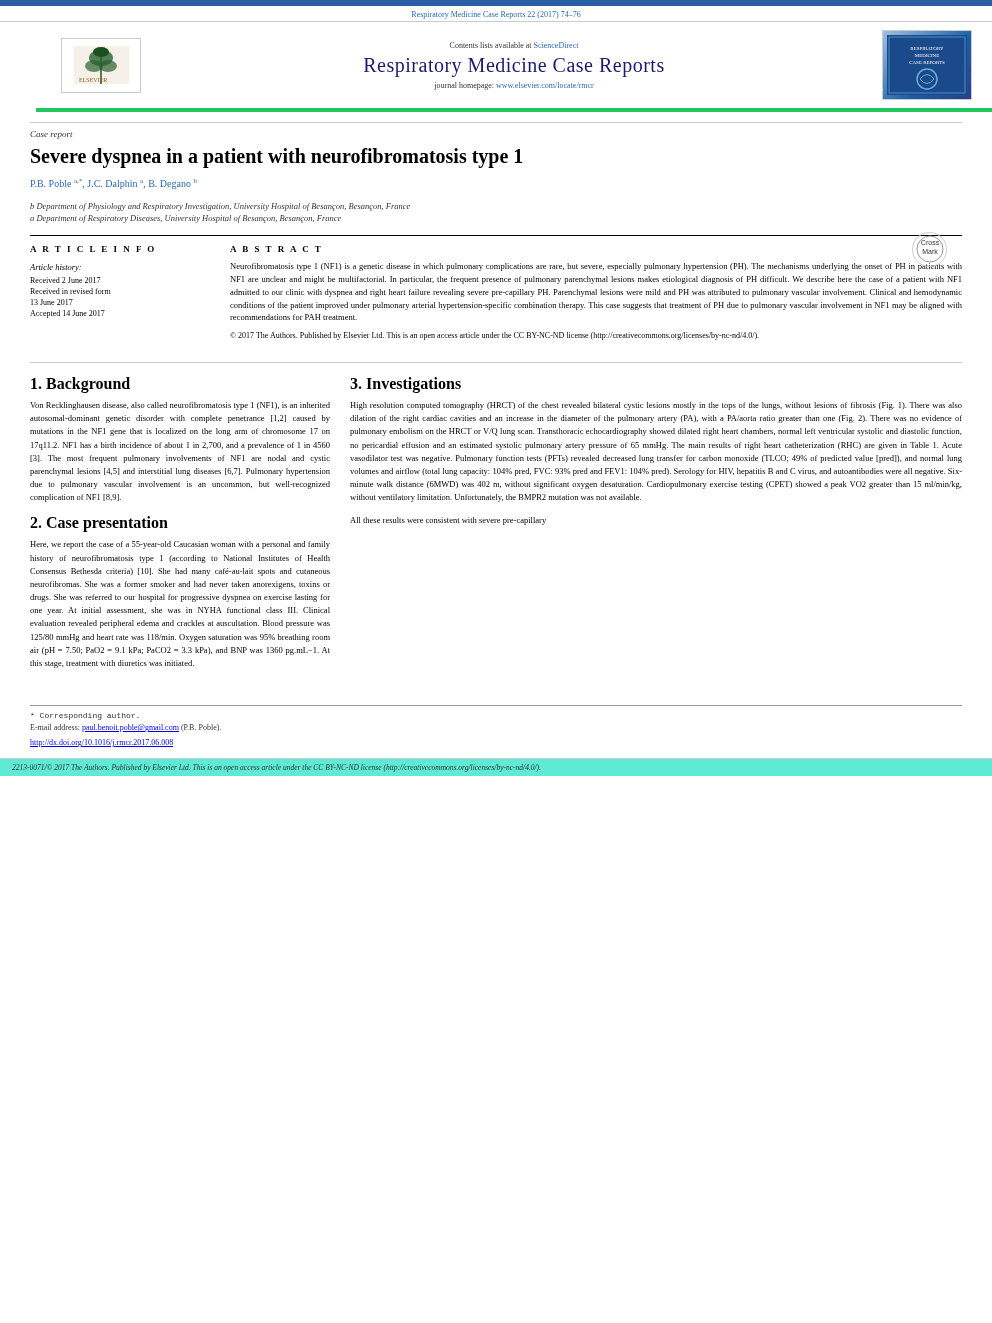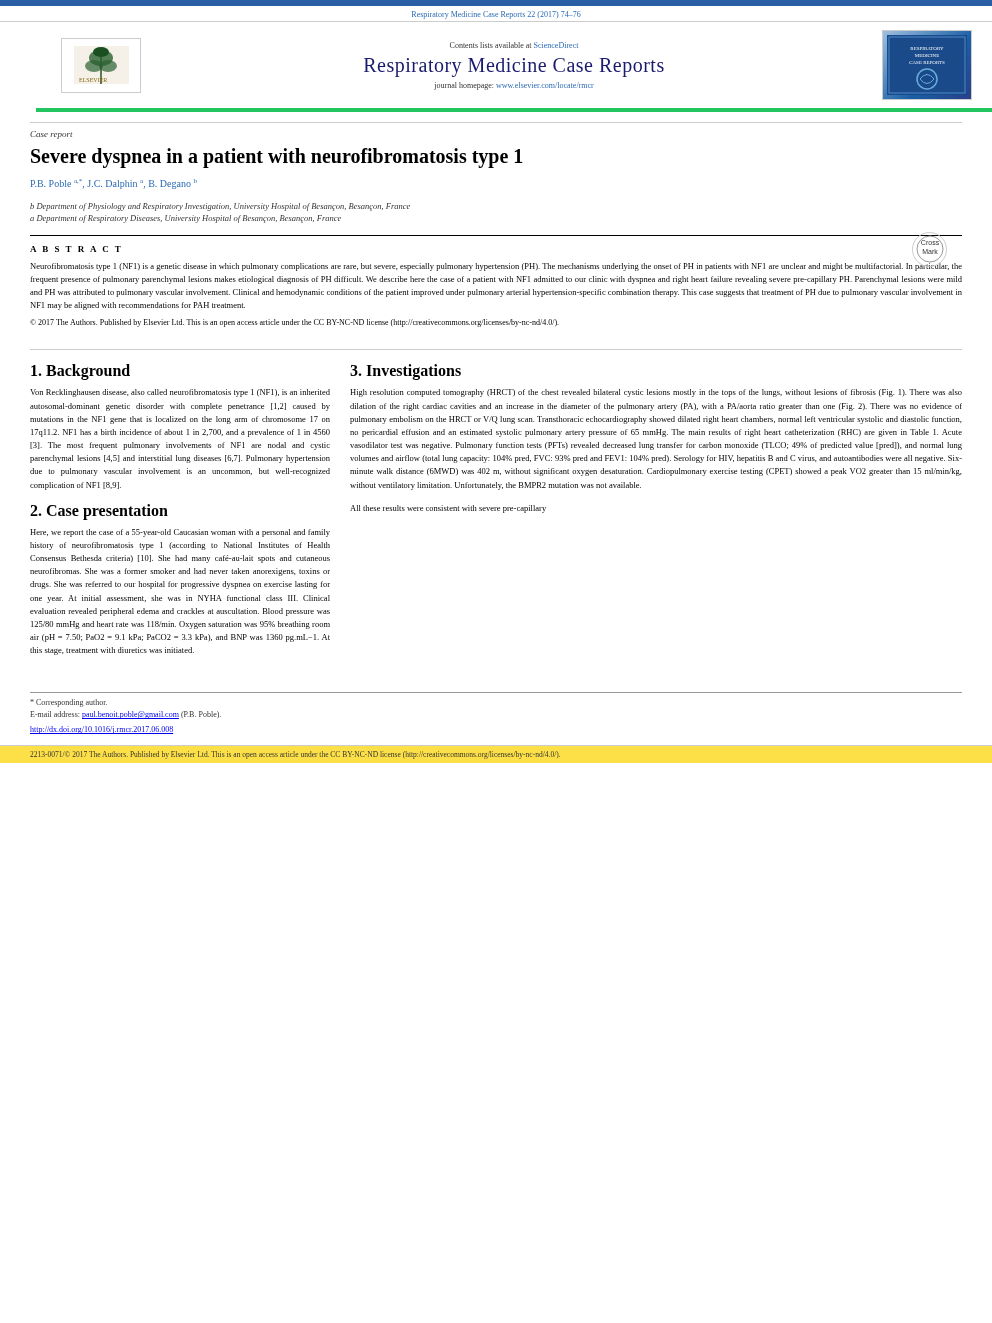--- a/index.html
+++ b/index.html
@@ -223,33 +223,35 @@
       border-top: 1px solid #999;
       margin: 15px 30px 5px;
     }
     .footer-notes {
       padding: 0 30px;
       font-size: 8px;
       color: #333;
     }
     .footer-notes .star-note {
       margin-bottom: 3px;
+      font-family: Liberation Mono, monospace;
     }
     .doi-line {
       padding: 6px 30px;
       font-size: 8px;
       color: #2a6ab5;
     }
     .bottom-bar {
-      background: #fde047;
-      padding: 4px 30px;
+      background: #5eead4;
+      padding: 4px 12px;
       font-size: 7.5px;
       color: #333;
       margin-top: 5px;
       border-top: 1px solid #ccc;
+      font-style: italic;
     }
   </style>
 </head>
 <body>
 
 <div class="page">
 
   <div class="top-bar"></div>
 
   <div class="journal-meta">
@@ -326,20 +328,28 @@
         <svg width="28" height="28" viewBox="0 0 28 28">
           <circle cx="14" cy="14" r="13" fill="none" stroke="#999" stroke-width="1"></circle>
           <text x="14" y="10" font-size="7" fill="#333" text-anchor="middle" font-family="sans-serif">Cross</text>
           <text x="14" y="19" font-size="7" fill="#333" text-anchor="middle" font-family="sans-serif">Mark</text>
         </svg>
       </div>
     </div>
 
     <div class="article-body">
 
+      <div class="article-info">
+        <h3>A R T I C L E   I N F O</h3>
+        <div class="info-label">Article history:</div>
+        <div class="info-dates">Received 2 June 2017</div>
+        <div class="info-dates">Received in revised form</div>
+        <div class="info-dates">13 June 2017</div>
+        <div class="info-dates">Accepted 14 June 2017</div>
+      </div>
 
       <div class="abstract-section">
         <h3>A B S T R A C T</h3>
         <div class="abstract-text">Neurofibromatosis type 1 (NF1) is a genetic disease in which pulmonary complications are rare, but severe, especially pulmonary hypertension (PH). The mechanisms underlying the onset of PH in patients with NF1 are unclear and might be multifactorial. In particular, the frequent presence of pulmonary parenchymal lesions makes etiological diagnosis of PH difficult. We describe here the case of a patient with NF1 admitted to our clinic with dyspnea and right heart failure revealing severe pre-capillary PH. Parenchymal lesions were mild and PH was attributed to pulmonary vascular involvement. Clinical and hemodynamic conditions of the patient improved under pulmonary arterial hypertension-specific combination therapy. This case suggests that treatment of PH due to pulmonary vascular involvement in NF1 may be aligned with recommendations for PAH treatment.</div>
         <div class="abstract-text copyright-line">
           <span>© 2017 The Authors. Published by Elsevier Ltd. This is an open access article under the CC BY-NC-ND license (http://creativecommons.org/licenses/by-nc-nd/4.0/).</span>
         </div>
       </div>
     </div>
 

